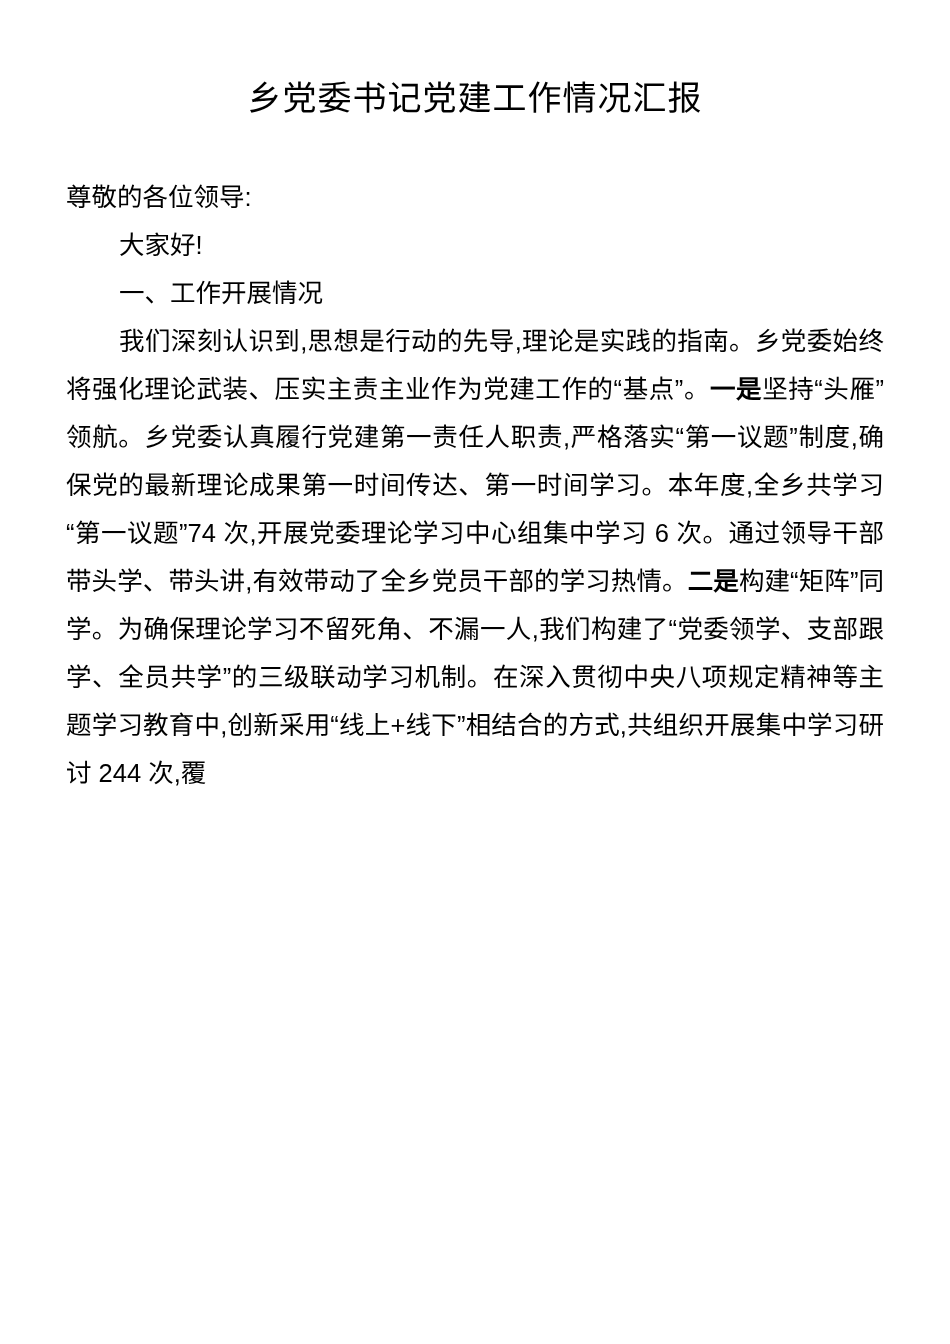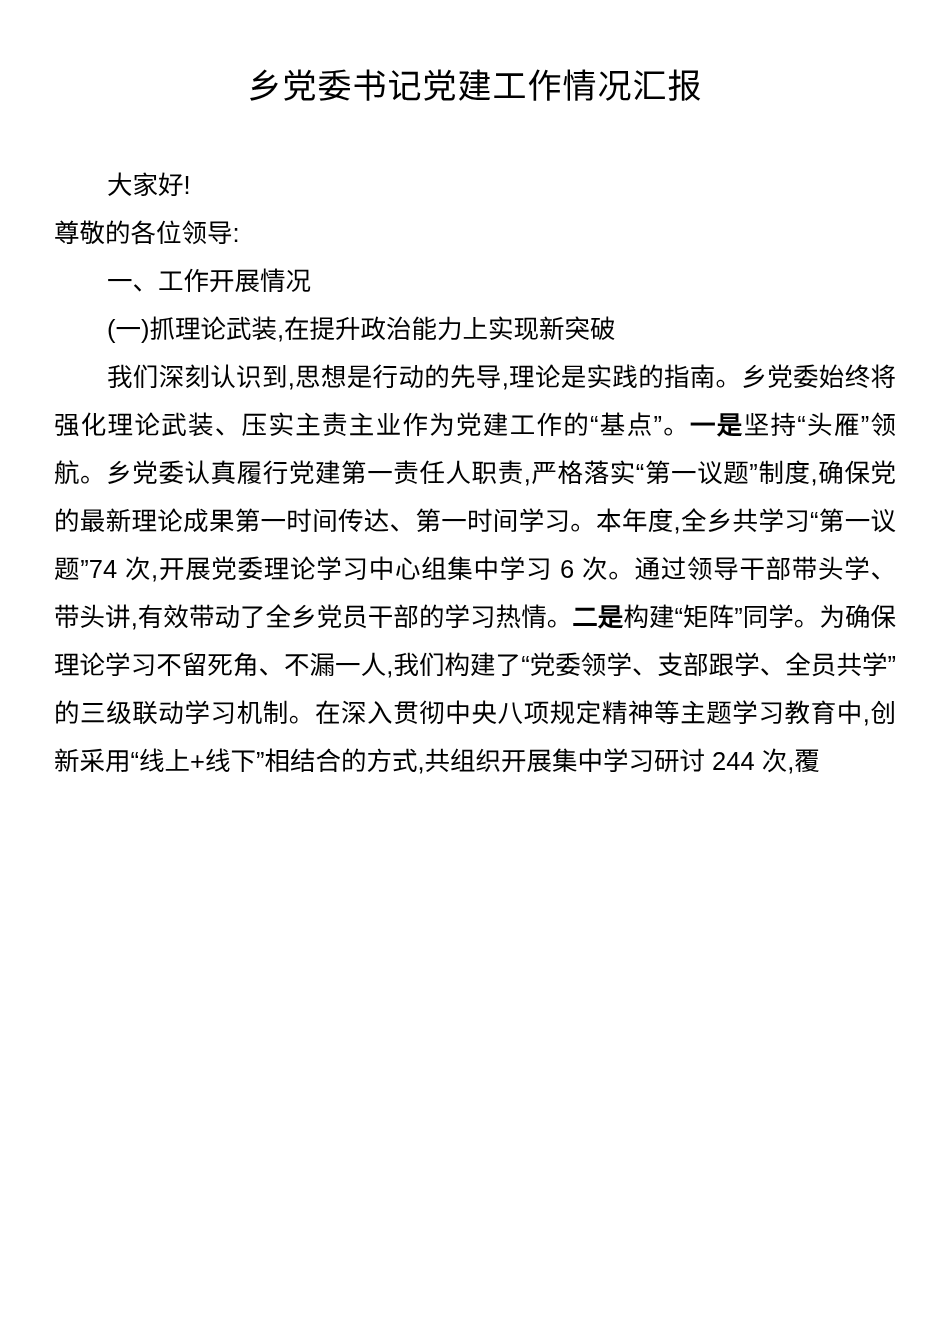--- a/index.html
+++ b/index.html
@@ -16,21 +16,21 @@
     color: #000000;
     -webkit-font-smoothing: antialiased;
   }
 
   .page {
     position: relative;
     width: 950px;
     height: 1344px;
     background: #ffffff;
     box-sizing: border-box;
-    padding: 4px;
+    padding: 16px;
   }
 
   .doc-title {
     text-align: center;
     font-size: 34px;
     font-weight: 400;
     letter-spacing: 1px;
     line-height: 1.2;
     margin: 0;
     padding-top: 62px;
@@ -69,27 +69,26 @@
 </style>
 </head>
 <body>
 
 <div class="page">
 
   <h1 class="doc-title">乡党委书记党建工作情况汇报</h1>
 
   <div class="body-area">
 
+    <p class="para salutation">尊敬的各位领导:</p>
+
     <p class="para indent2">大家好!</p>
-
-    <p class="para salutation">尊敬的各位领导:</p>
 
 
     <p class="para indent2">一、工作开展情况</p>
 
 
-    <p class="para indent2">(一)抓理论武装,在提升政治能力上实现新突破</p>
 
     <p class="para indent2"><span>我们深刻认识到,思想是行动的先导,理论是实践的指南。乡党委始终将强化理论武装、压实主责主业作为党建工作的“基点”。</span><span class="strong">一是</span><span>坚持“头雁”领航。乡党委认真履行党建第一责任人职责,严格落实“第一议题”制度,确保党的最新理论成果第一时间传达、第一时间学习。本年度,全乡共学习“第一议题”74 次,开展党委理论学习中心组集中学习 6 次。通过领导干部带头学、带头讲,有效带动了全乡党员干部的学习热情。</span><span class="strong">二是</span><span>构建“矩阵”同学。为确保理论学习不留死角、不漏一人,我们构建了“党委领学、支部跟学、全员共学”的三级联动学习机制。在深入贯彻中央八项规定精神等主题学习教育中,创新采用“线上+线下”相结合的方式,共组织开展集中学习研讨 244 次,覆</span></p>
 
   </div>
 
 </div>
 
 </body></html>

